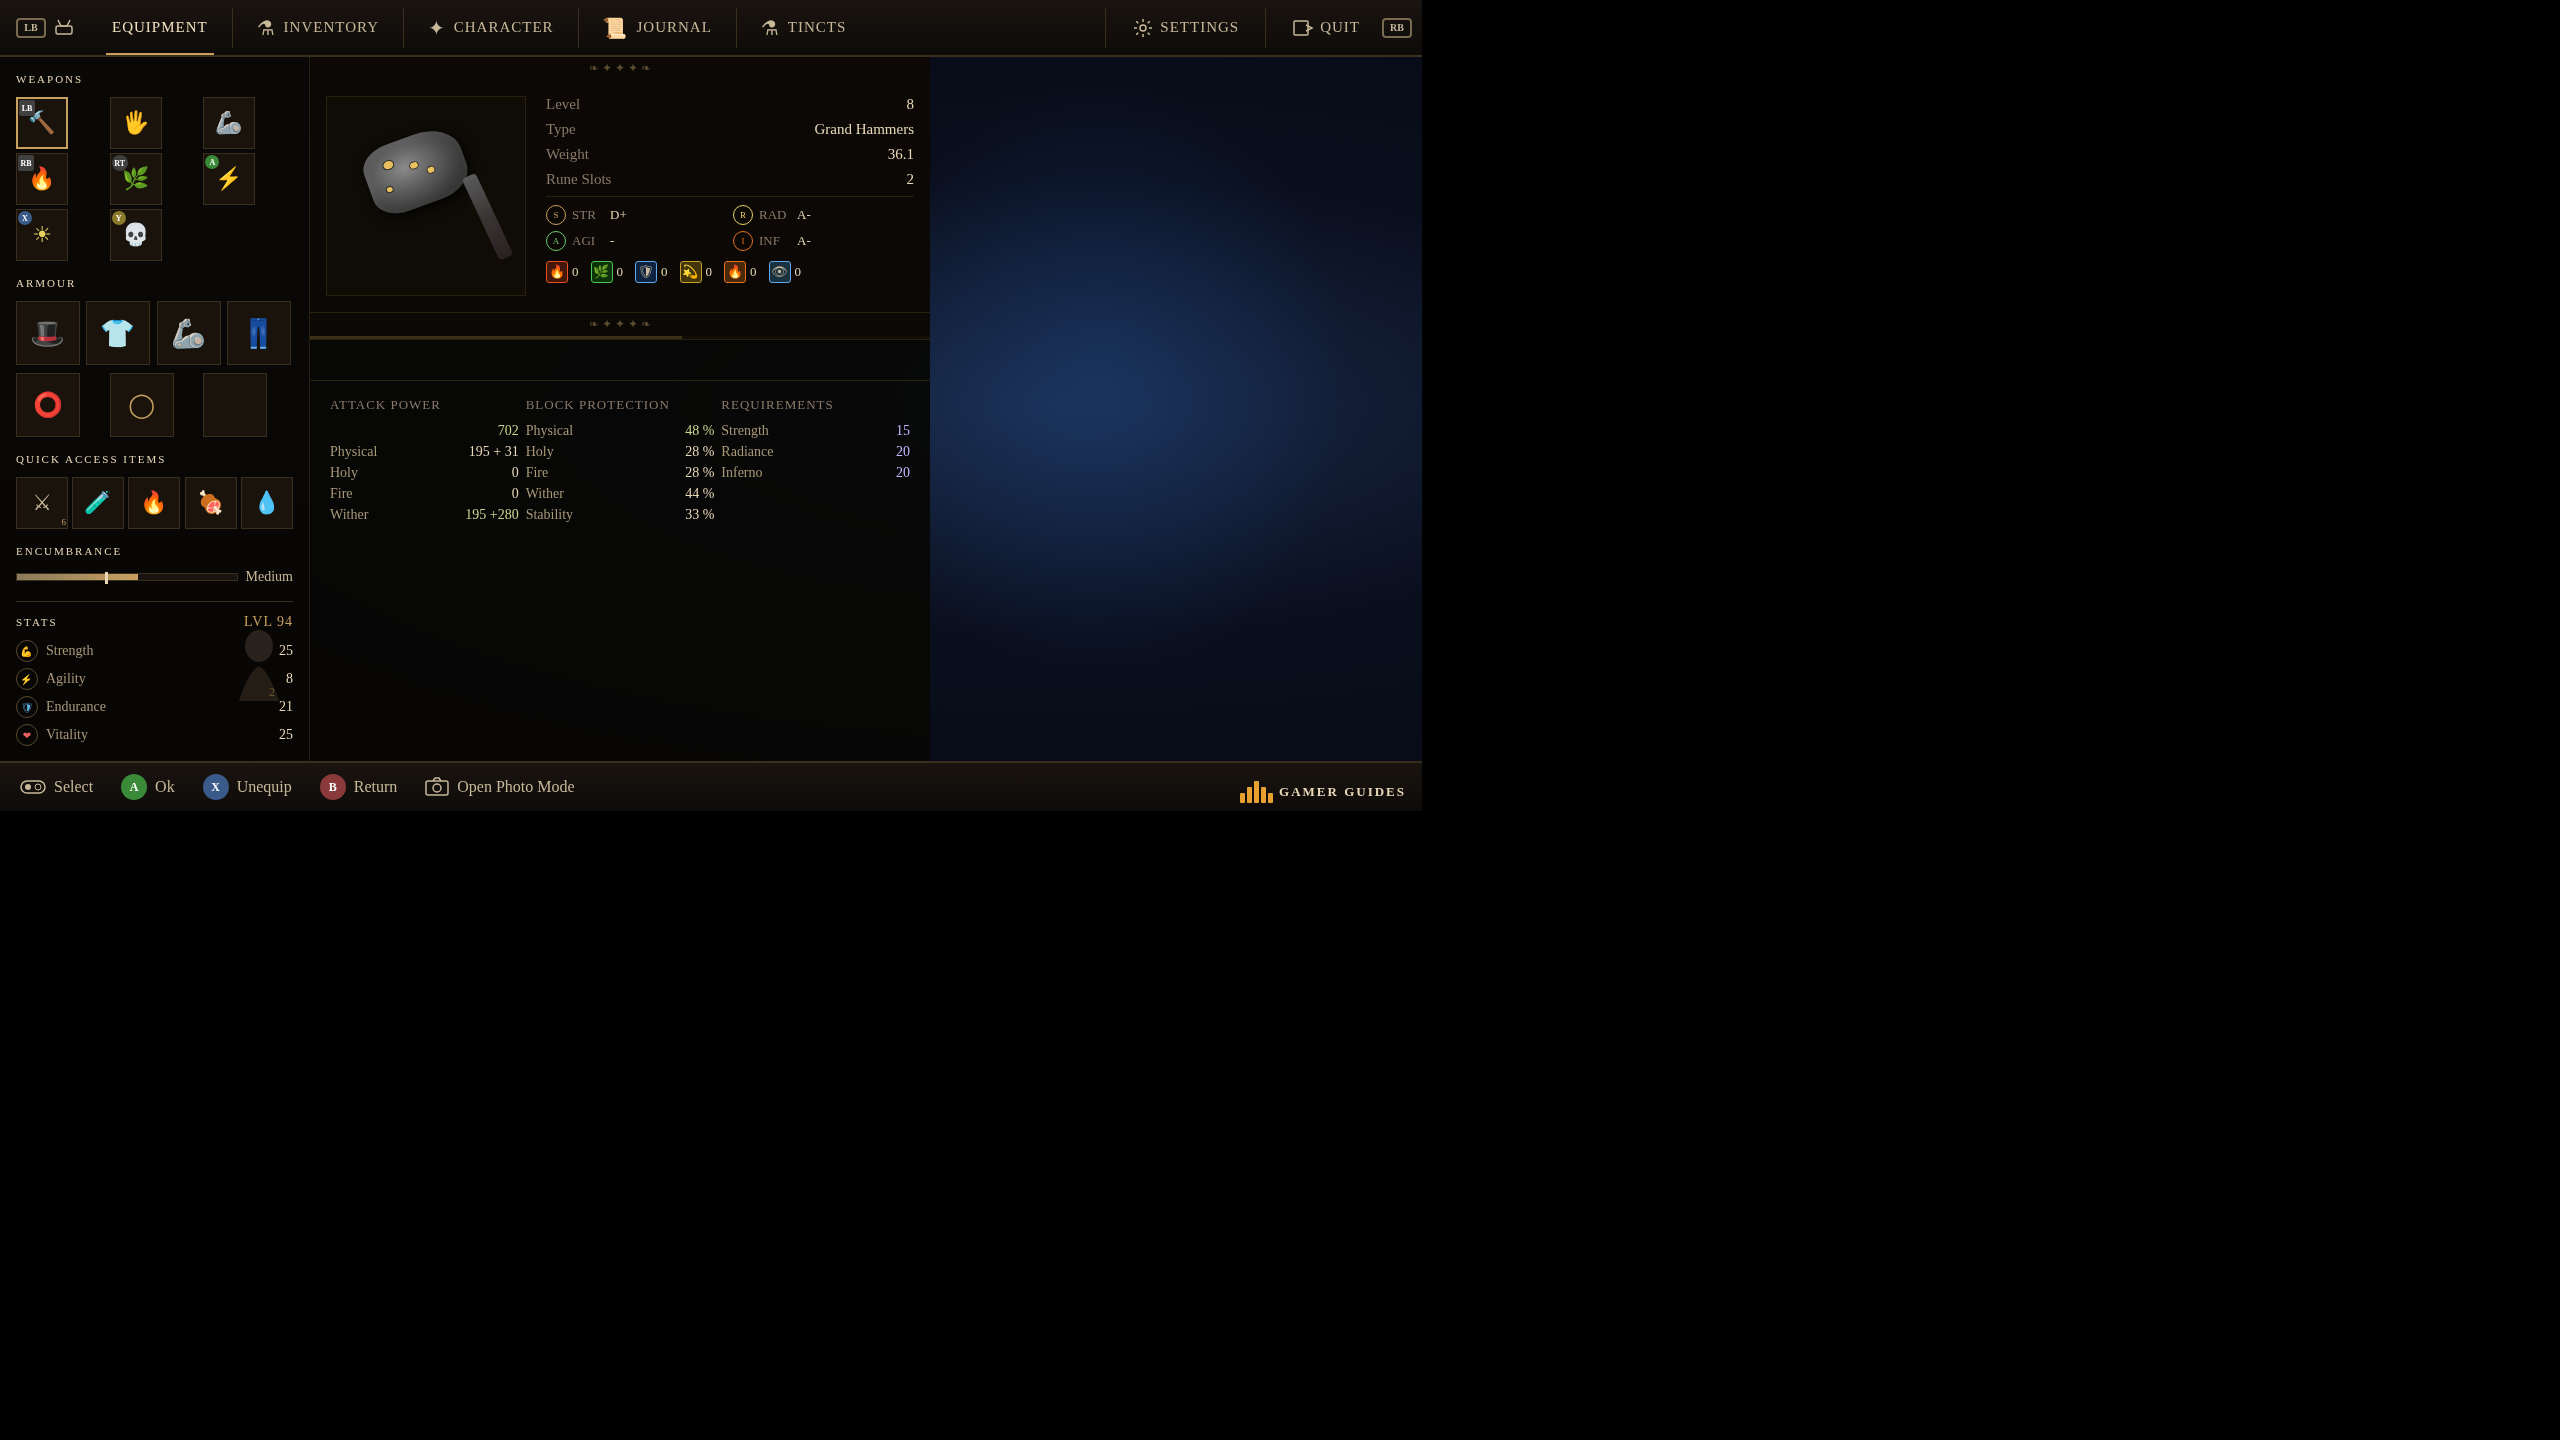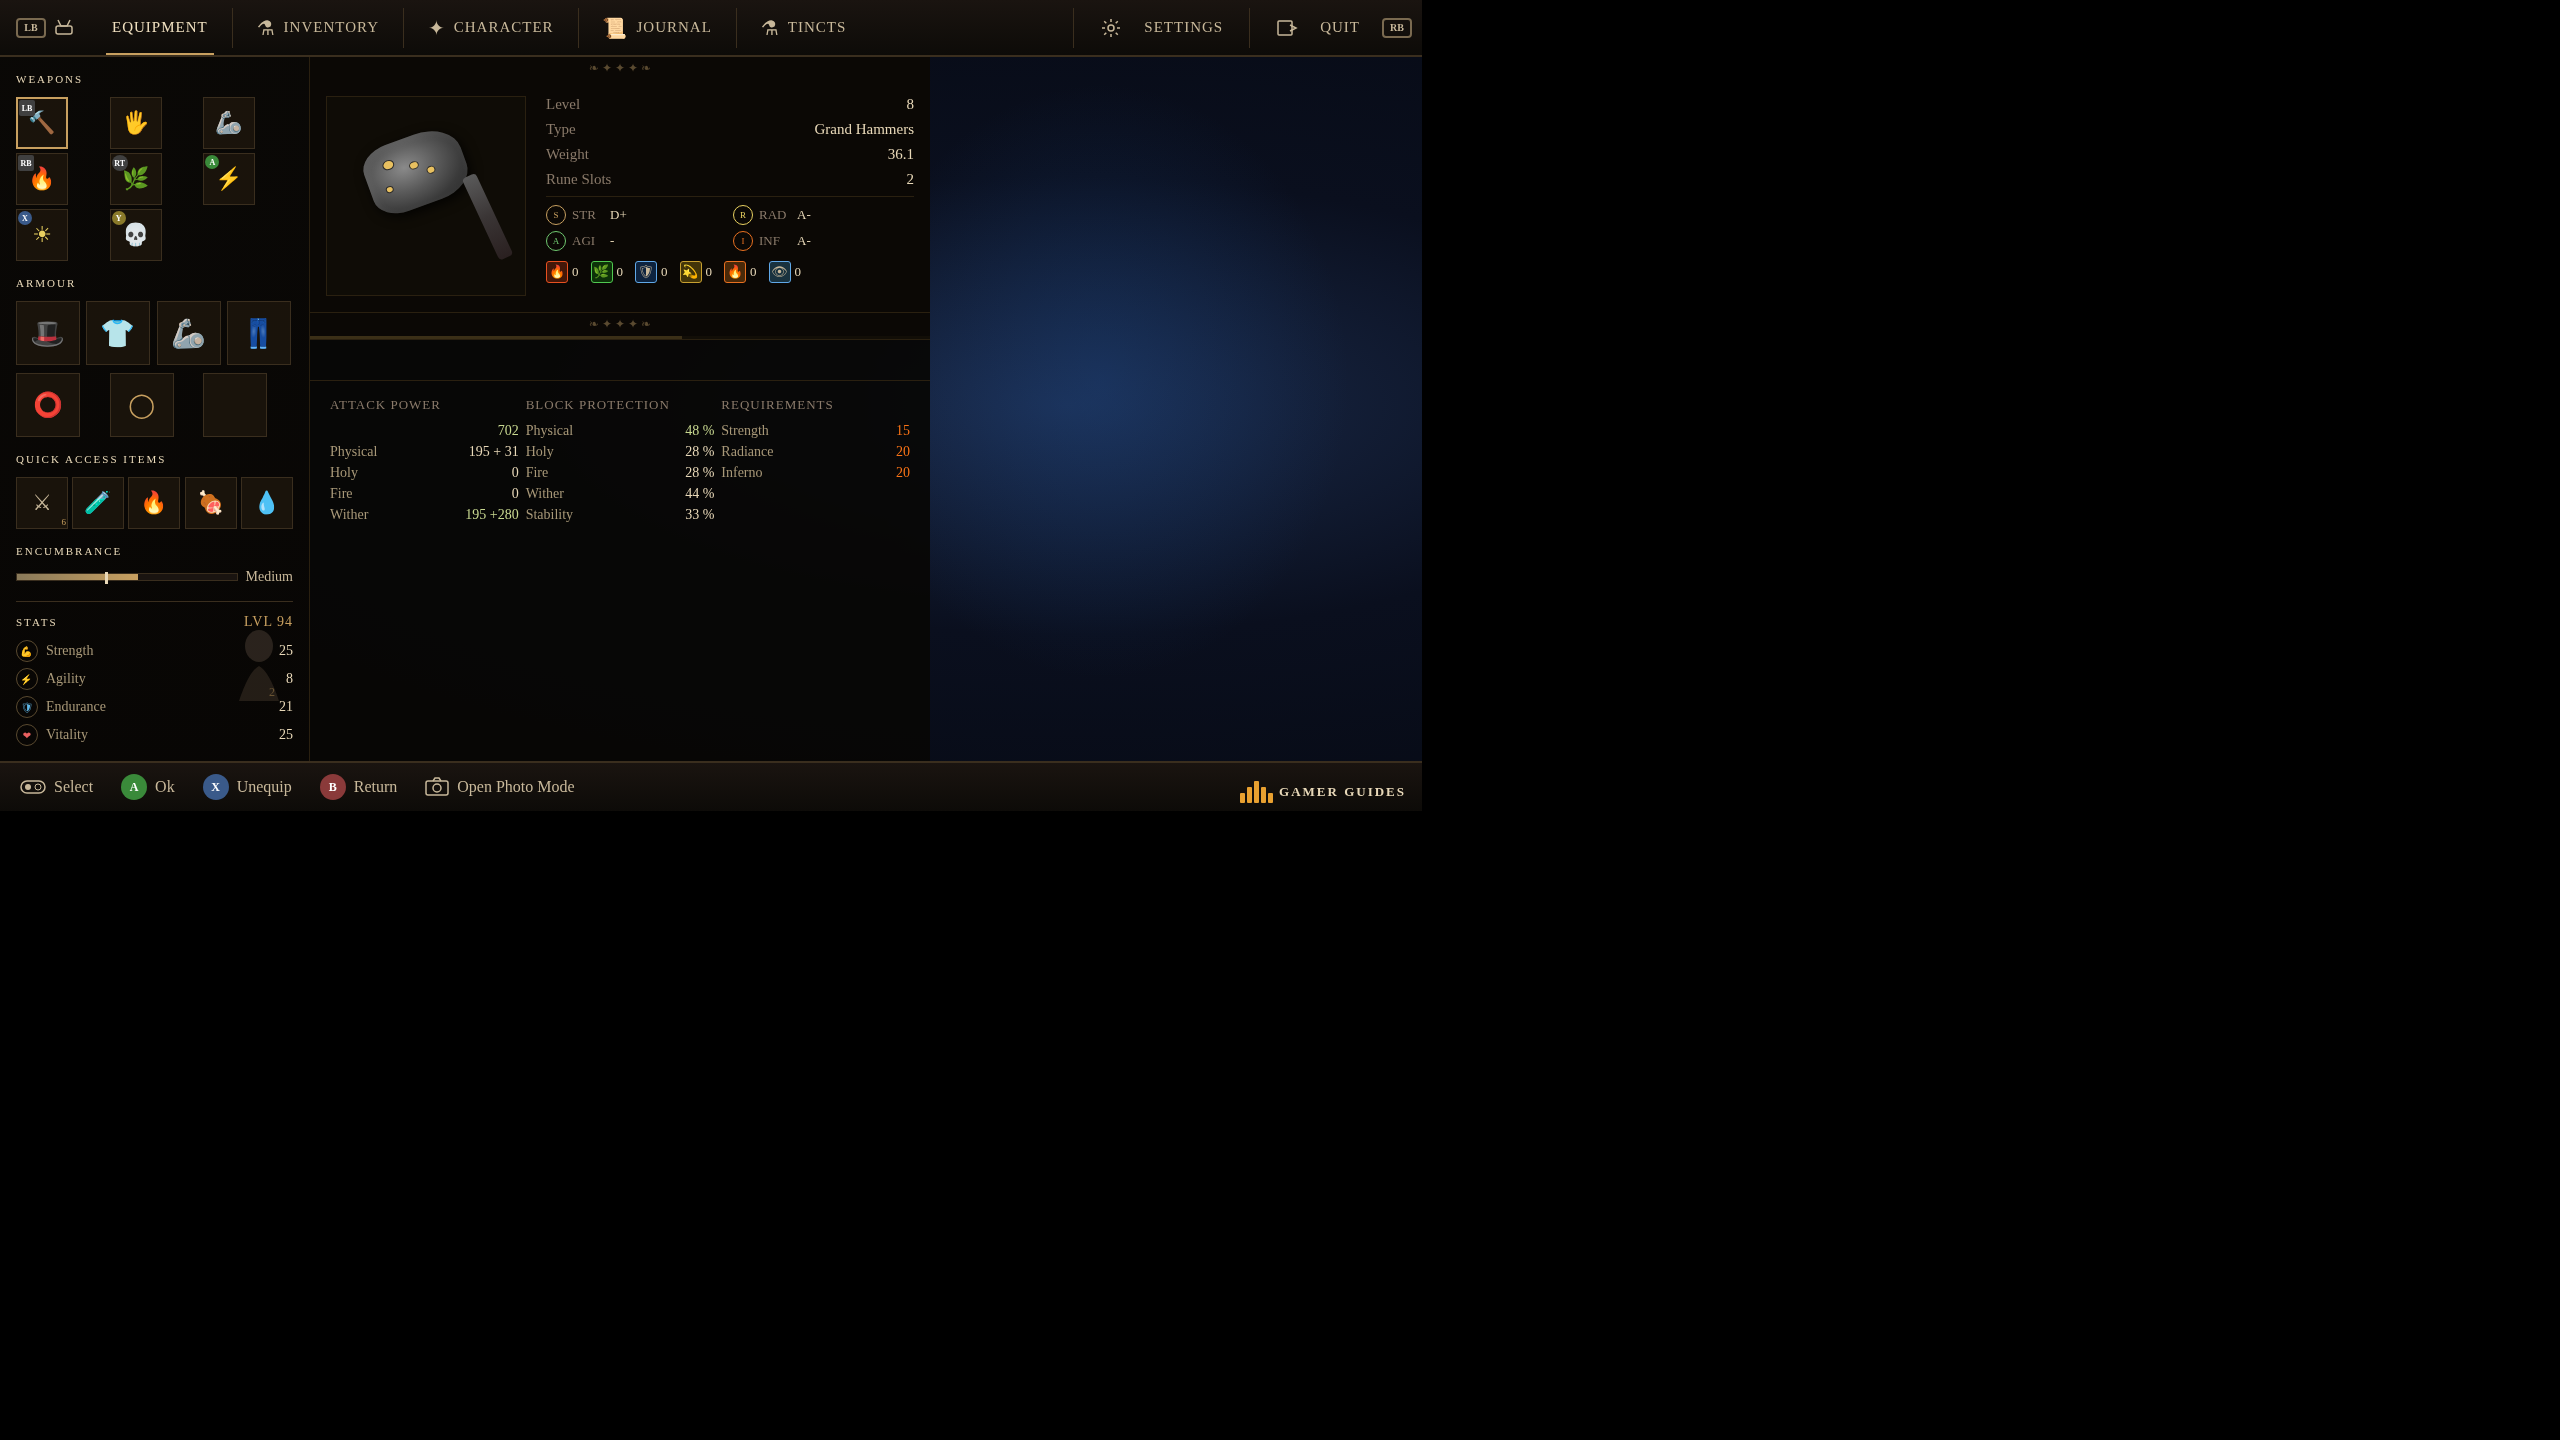--- a/index.html
+++ b/index.html
@@ -115,21 +115,21 @@
       margin-left: auto;
       display: flex;
       align-items: center;
       gap: 8px;
       padding-right: 10px;
     }
 
     .nav-right-btn {
       display: flex;
       align-items: center;
-      gap: 22px;
+      gap: 6px;
       padding: 0 14px;
       color: #c8b89a;
       font-size: 15px;
       cursor: pointer;
       text-transform: uppercase;
       letter-spacing: 1px;
     }
 
     
     .left-sidebar {
@@ -659,21 +659,21 @@
       font-weight: bold;
     }
 
     
     ::-webkit-scrollbar { width: 4px; }
     ::-webkit-scrollbar-track { background: #0a0806; }
     ::-webkit-scrollbar-thumb { background: #3a2e1e; border-radius: 2px; }
 
     .fire-icon { color: #e85020; }
 
-    .req-met { color: #f97316; }
+    .req-met { color: #c4b5fd; }
   </style>
 </head>
 <body>
 
 <div class="game-container">
 
   <div class="bg-scene"></div>
 
   <nav class="nav-bar">
     <div class="nav-left-btn">

